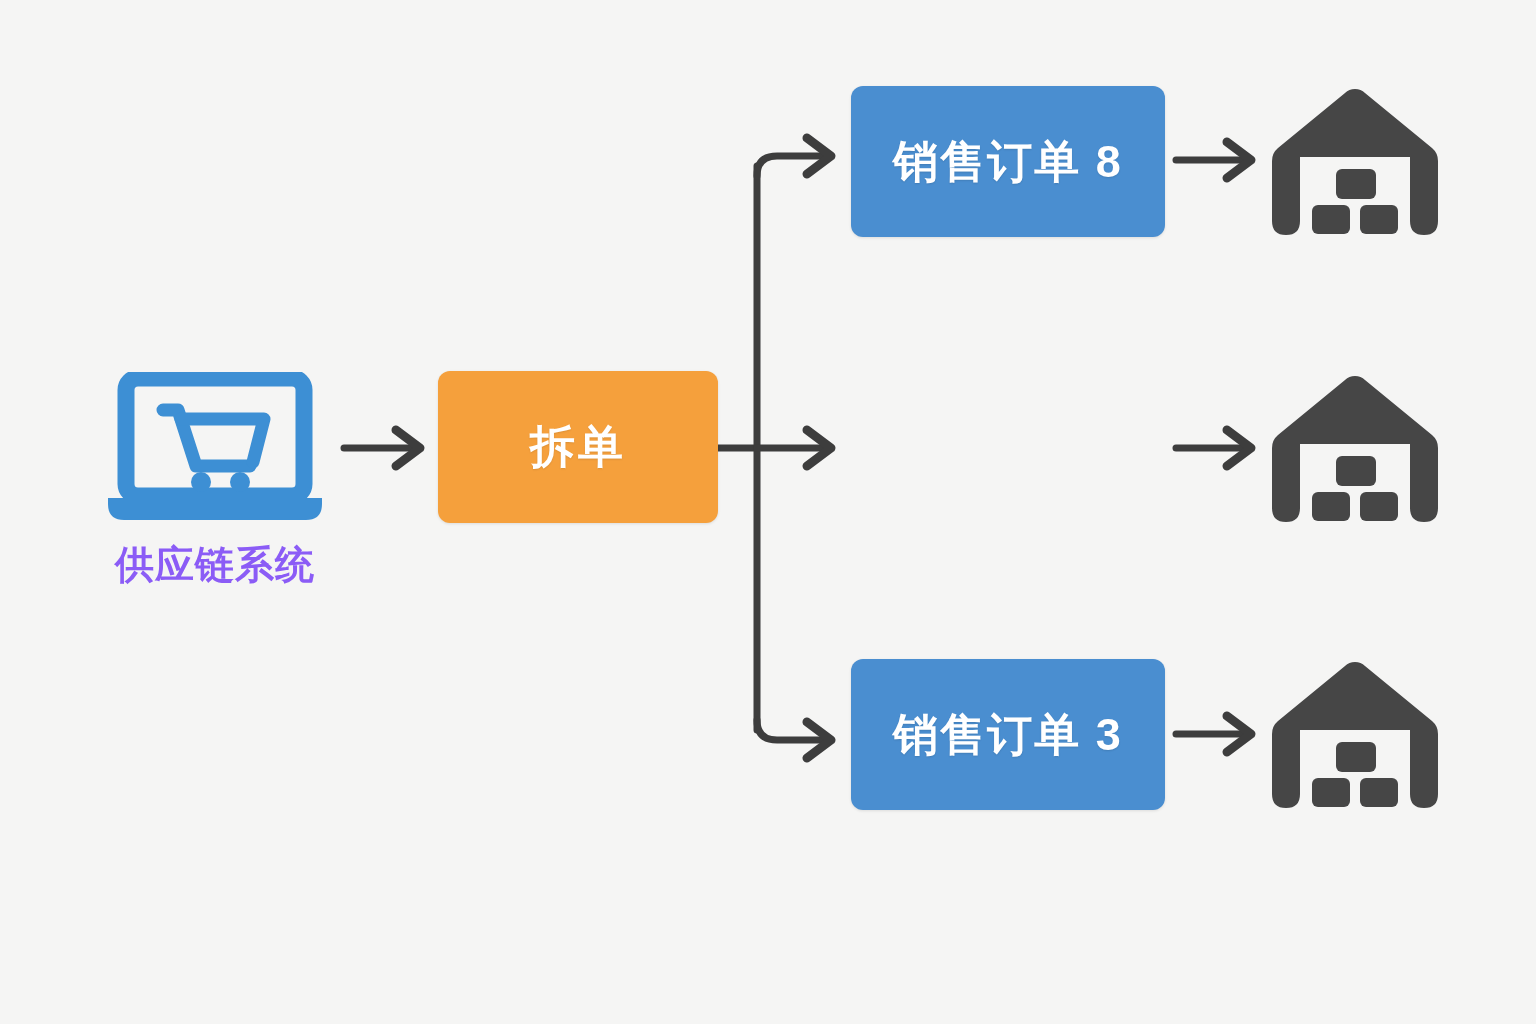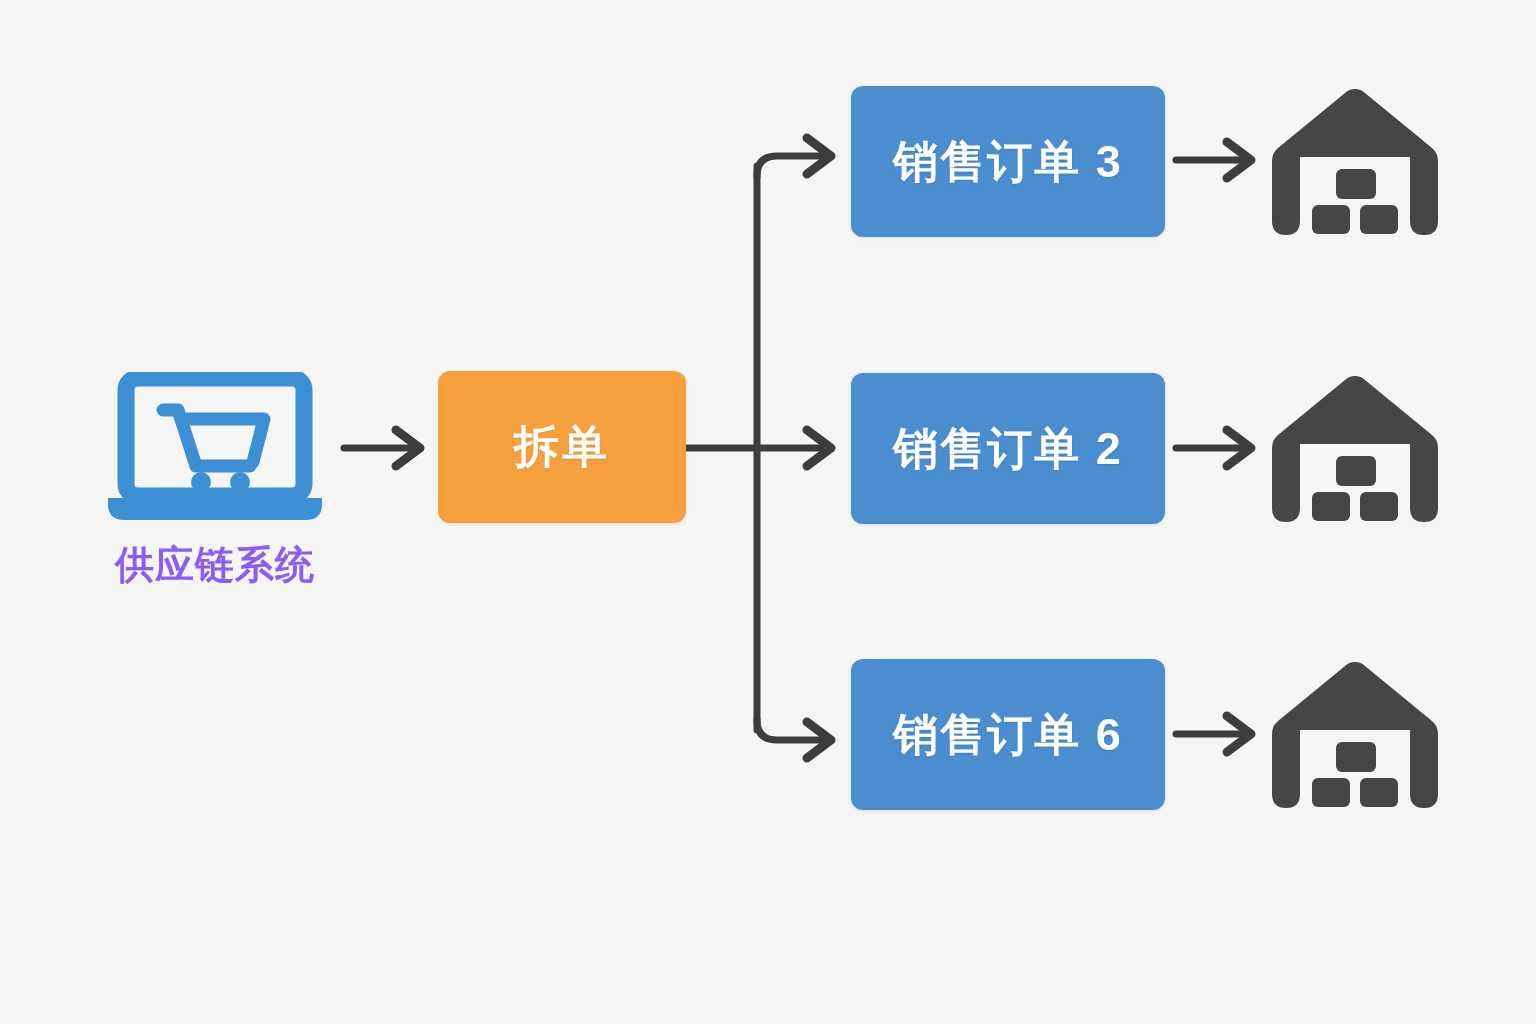--- a/index.html
+++ b/index.html
@@ -53,21 +53,21 @@
     color: #8b5cf6;
     letter-spacing: 1px;
     line-height: 1.1;
   }
 
   
   .process-box {
     position: absolute;
     left: 438px;
     top: 371px;
-    width: 248px;
+    width: 280px;
     height: 152px;
     background: #f5a03c;
     border-radius: 12px;
     display: flex;
     align-items: center;
     justify-content: center;
     box-shadow: 0 1px 3px rgba(0,0,0,0.10);
   }
   .process-box .box-text {
     color: #ffffff;
@@ -169,27 +169,24 @@
       </svg>
     </div>
     <div class="source-label">供应链系统</div>
   </div>
 
   <div class="process-box">
     <span class="box-text">拆单</span>
   </div>
 
   <div class="order-box" id="order-box-0">
+    <span class="box-text">销售订单 8</span>
+  </div>
+  <div class="order-box" id="order-box-2">
     <span class="box-text">销售订单 3</span>
-  </div>
-  <div class="order-box" id="order-box-1">
-    <span class="box-text">销售订单 2</span>
-  </div>
-  <div class="order-box" id="order-box-2">
-    <span class="box-text">销售订单 6</span>
   </div>
 
   <div class="warehouse-node" id="warehouse-0">
     <svg width="166" height="152" viewBox="0 0 166 152" xmlns="http://www.w3.org/2000/svg">
       <path d="M 83 4 Q 89 4 93 8 L 160 63 Q 166 68 166 76 L 166 136 Q 166 150 152 150 Q 138 150 138 136 L 138 72 L 28 72 L 28 136 Q 28 150 14 150 Q 0 150 0 136 L 0 76 Q 0 68 6 63 L 73 8 Q 77 4 83 4 Z" fill="#464646"></path>
       <rect x="64" y="84" width="40" height="30" rx="6" ry="6" fill="#464646"></rect>
       <rect x="40" y="120" width="38" height="29" rx="6" ry="6" fill="#464646"></rect>
       <rect x="88" y="120" width="38" height="29" rx="6" ry="6" fill="#464646"></rect>
     </svg>
   </div>

